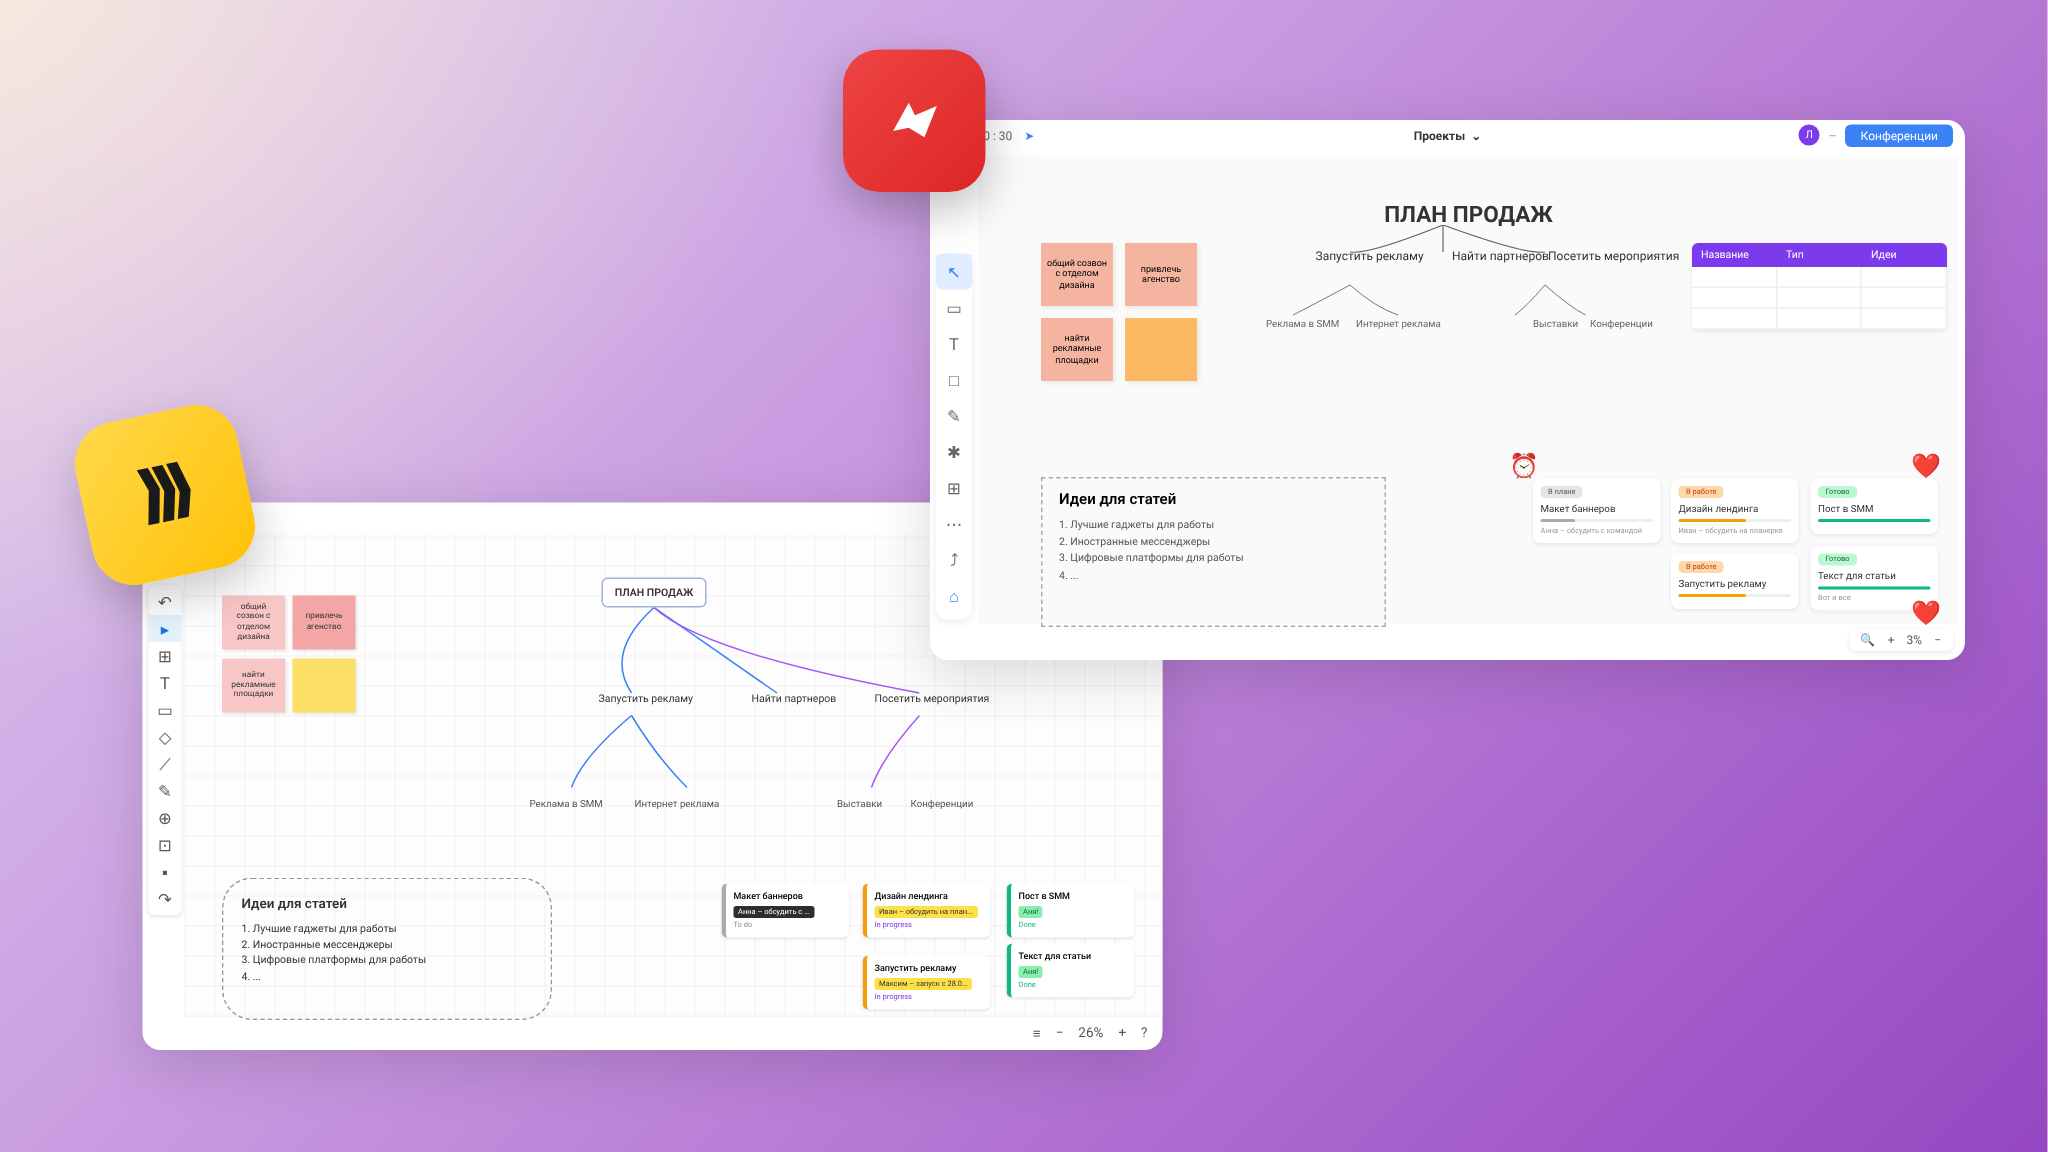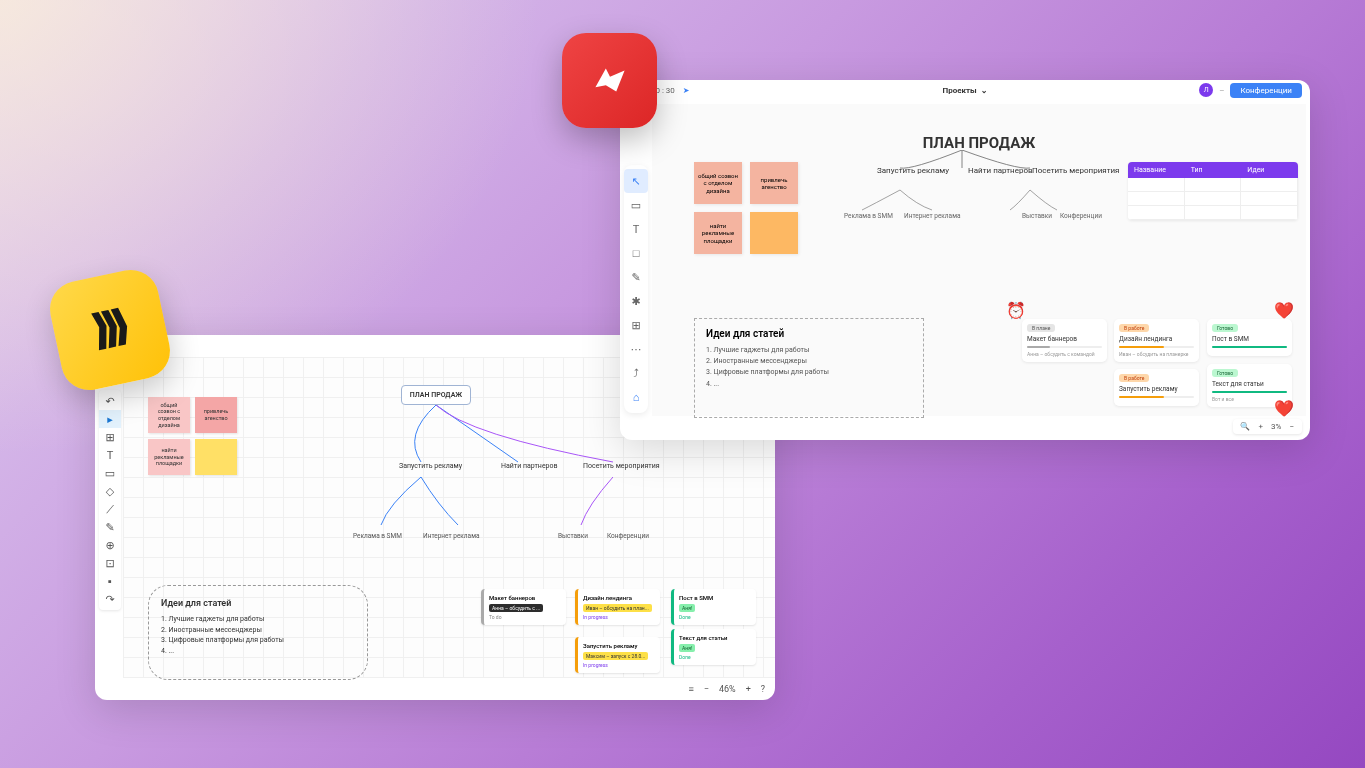--- a/index.html
+++ b/index.html
@@ -215,21 +215,21 @@
     </div>
     <div class="kcard green" style="left:548px;top:272px">
       <div class="kt">Текст для статьи</div>
       <span class="ktag green">Аня!</span>
       <div class="kstatus done">Done</div>
     </div>
   </div>
   <div class="miro-bottom">
     <span>≡</span>
     <span>−</span>
-    <span>46%</span>
+    <span>26%</span>
     <span>+</span>
     <span>?</span>
   </div>
 </div>
 
 <div class="app-window holst">
   <div class="holst-top">
     <span class="redo">↪</span>
     <span class="timer">
         <span class="clock">⏱</span>

